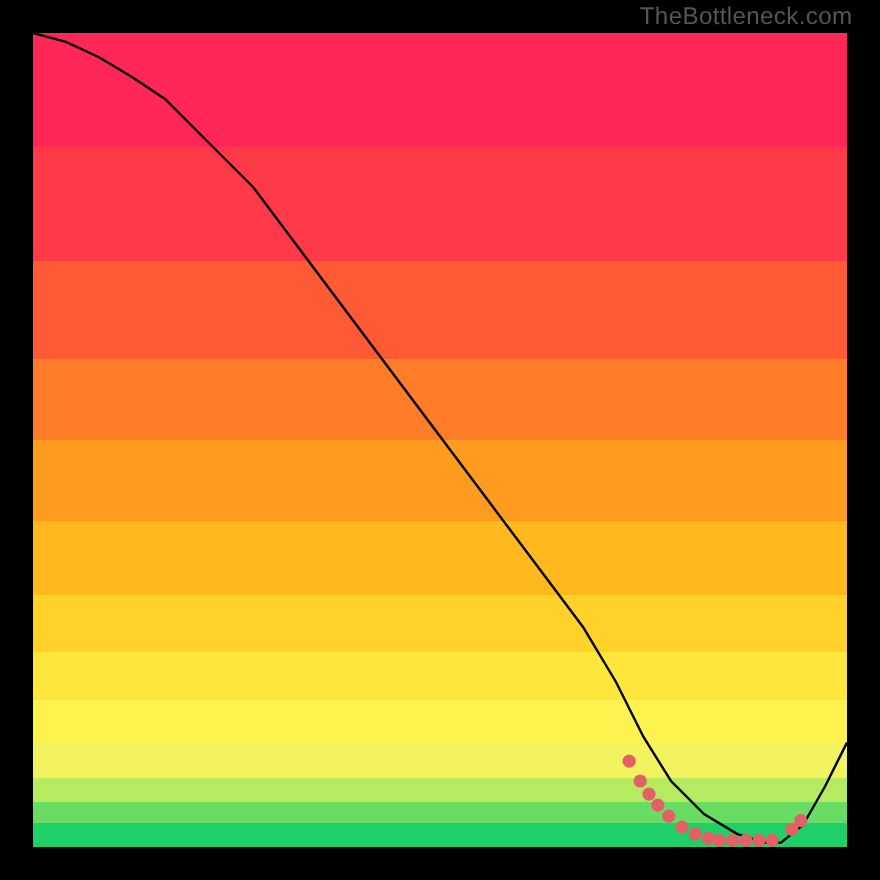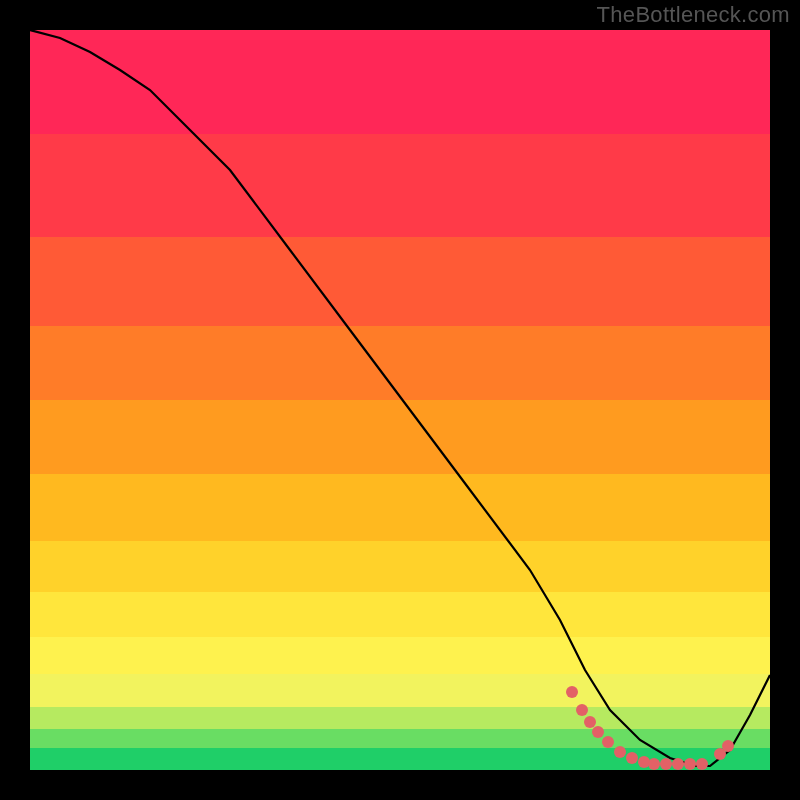--- a/index.html
+++ b/index.html
@@ -13,21 +13,21 @@
   }
   .outer {
     position: relative;
     width: 800px;
     height: 800px;
     background: #000;
   }
   .watermark {
     position: absolute;
     top: 2px;
-    right: 10px;
+    right: 25px;
     color: #555;
     font-size: 22px;
     letter-spacing: 0.3px;
     z-index: 50;
   }
   .plot-frame {
     position: absolute;
     left: 30px;
     top: 30px;
     width: 740px;

